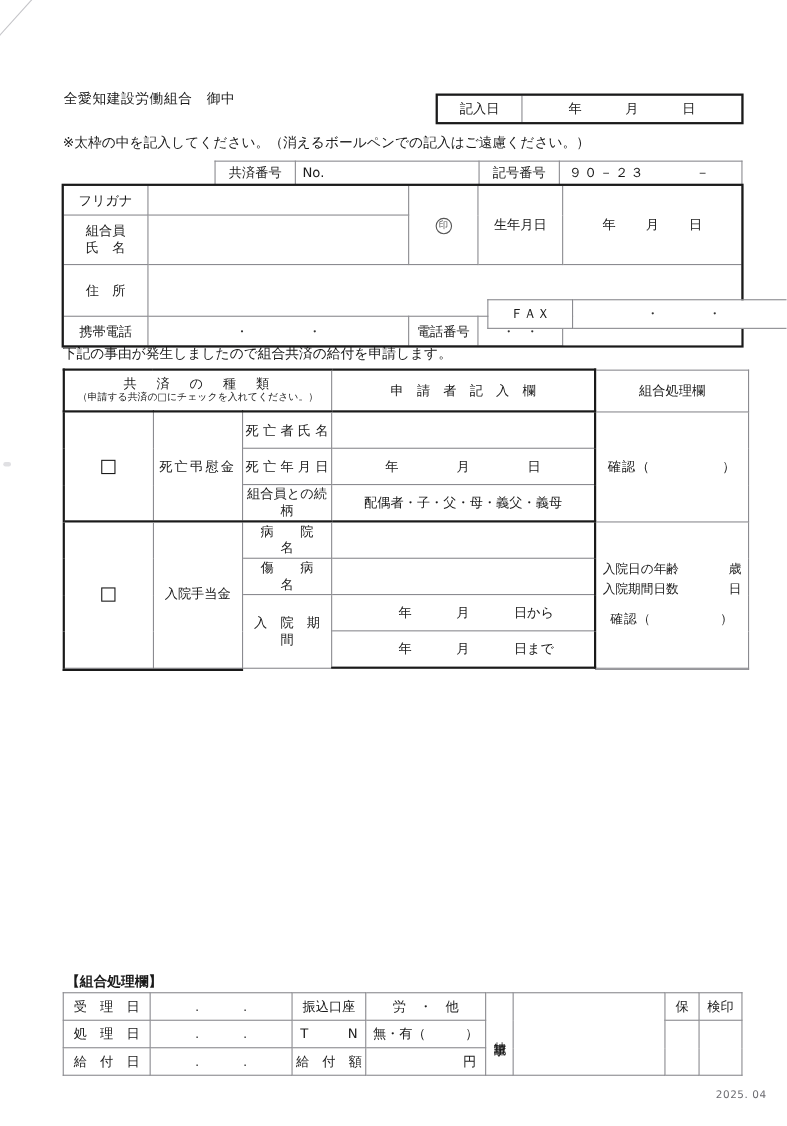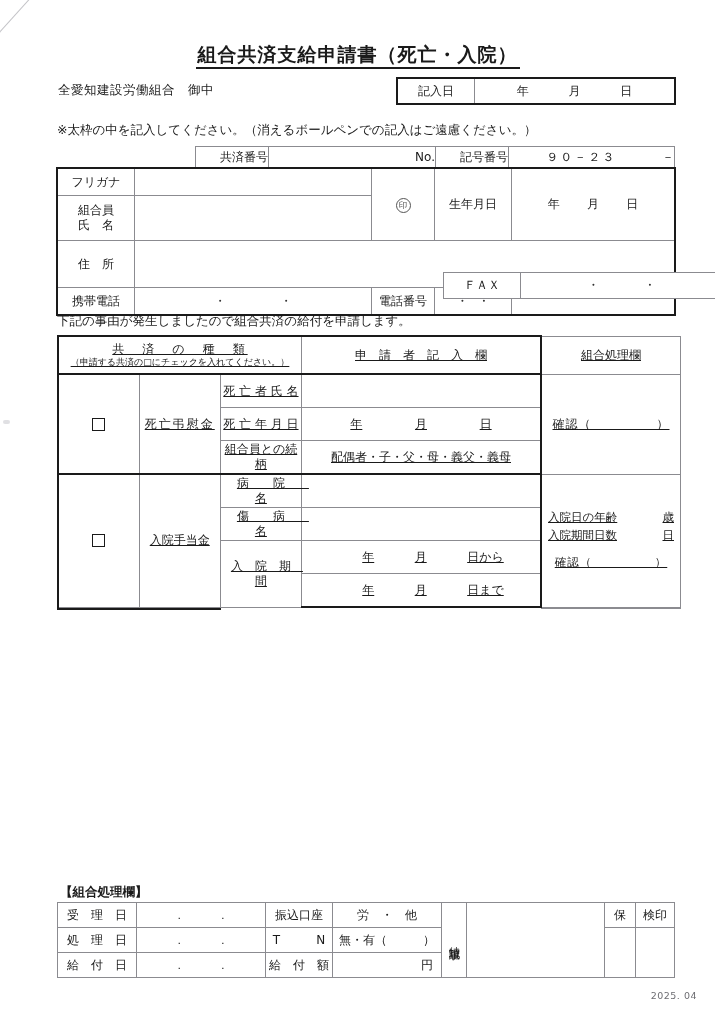--- a/index.html
+++ b/index.html
@@ -108,20 +108,21 @@
     font-size: 12px;
     text-align: center;
     vertical-align: middle;
     padding: 0;
     line-height: 1.25;
     background: #fff;
   }
   .thick-box {
     outline: 2px solid #1a1a1a;
     outline-offset: -1px;
+    margin-top: 8px;
   }
   .sp3 { letter-spacing: 3px; }
   .sp2 { letter-spacing: 2px; }
   .small { font-size: 9px; letter-spacing: 0; }
   .left-pad { text-align: left; padding-left: 6px; margin-top: 48px; }
 
   
   .date-box {
     position: absolute;
     left: 397px;
@@ -132,32 +133,31 @@
 
   
   .member-wrap {
     position: absolute;
     left: 57px;
     top: 146px;
     width: 618px;
   }
   .member-top { width: 618px; }
   .member-top td { height: 21px; border: none; }
-  .member-top td.bx { border: 1px solid #8b8b90; text-align: right; }
+  .member-top td.bx { border: 1px solid #8b8b90; }
 
   .member-main { width: 618px; margin-top: -1px; }
   .member-main td { height: 26px; }
 
   
   .claim {
     position: absolute;
     left: 57px;
     top: 335px;
     width: 618px;
-    text-decoration: underline;
   }
   .claim td { height: 32px; }
   .bold-r { border-right: 2px solid #1a1a1a !important; margin-top: 19px; }
   .bold-b { border-bottom: 2px solid #1a1a1a !important; }
   .bold-t { border-top: 2px solid #1a1a1a !important; }
   .bold-l { border-left: 2px solid #1a1a1a !important; }
 
   .chk {
     display: inline-block;
     width: 11px;
@@ -244,23 +244,20 @@
   .yen { text-align: right; padding-right: 8px; }
 </style>
 </head>
 <body>
 
 <div class="page">
 
   <div class="scan-diagonal"></div>
   <div class="scan-speck"></div>
 
-  <div class="title">
-    <span>組合共済支給申請書（死亡・入院）</span>
-  </div>
 
   <div class="addressee">全愛知建設労働組合　御中</div>
 
   <table class="date-box thick-box">
     <tbody>
         <tr>
       <td style="width:76px;">記入日</td>
       <td>
         <div class="ymd">
           <span>年</span>

